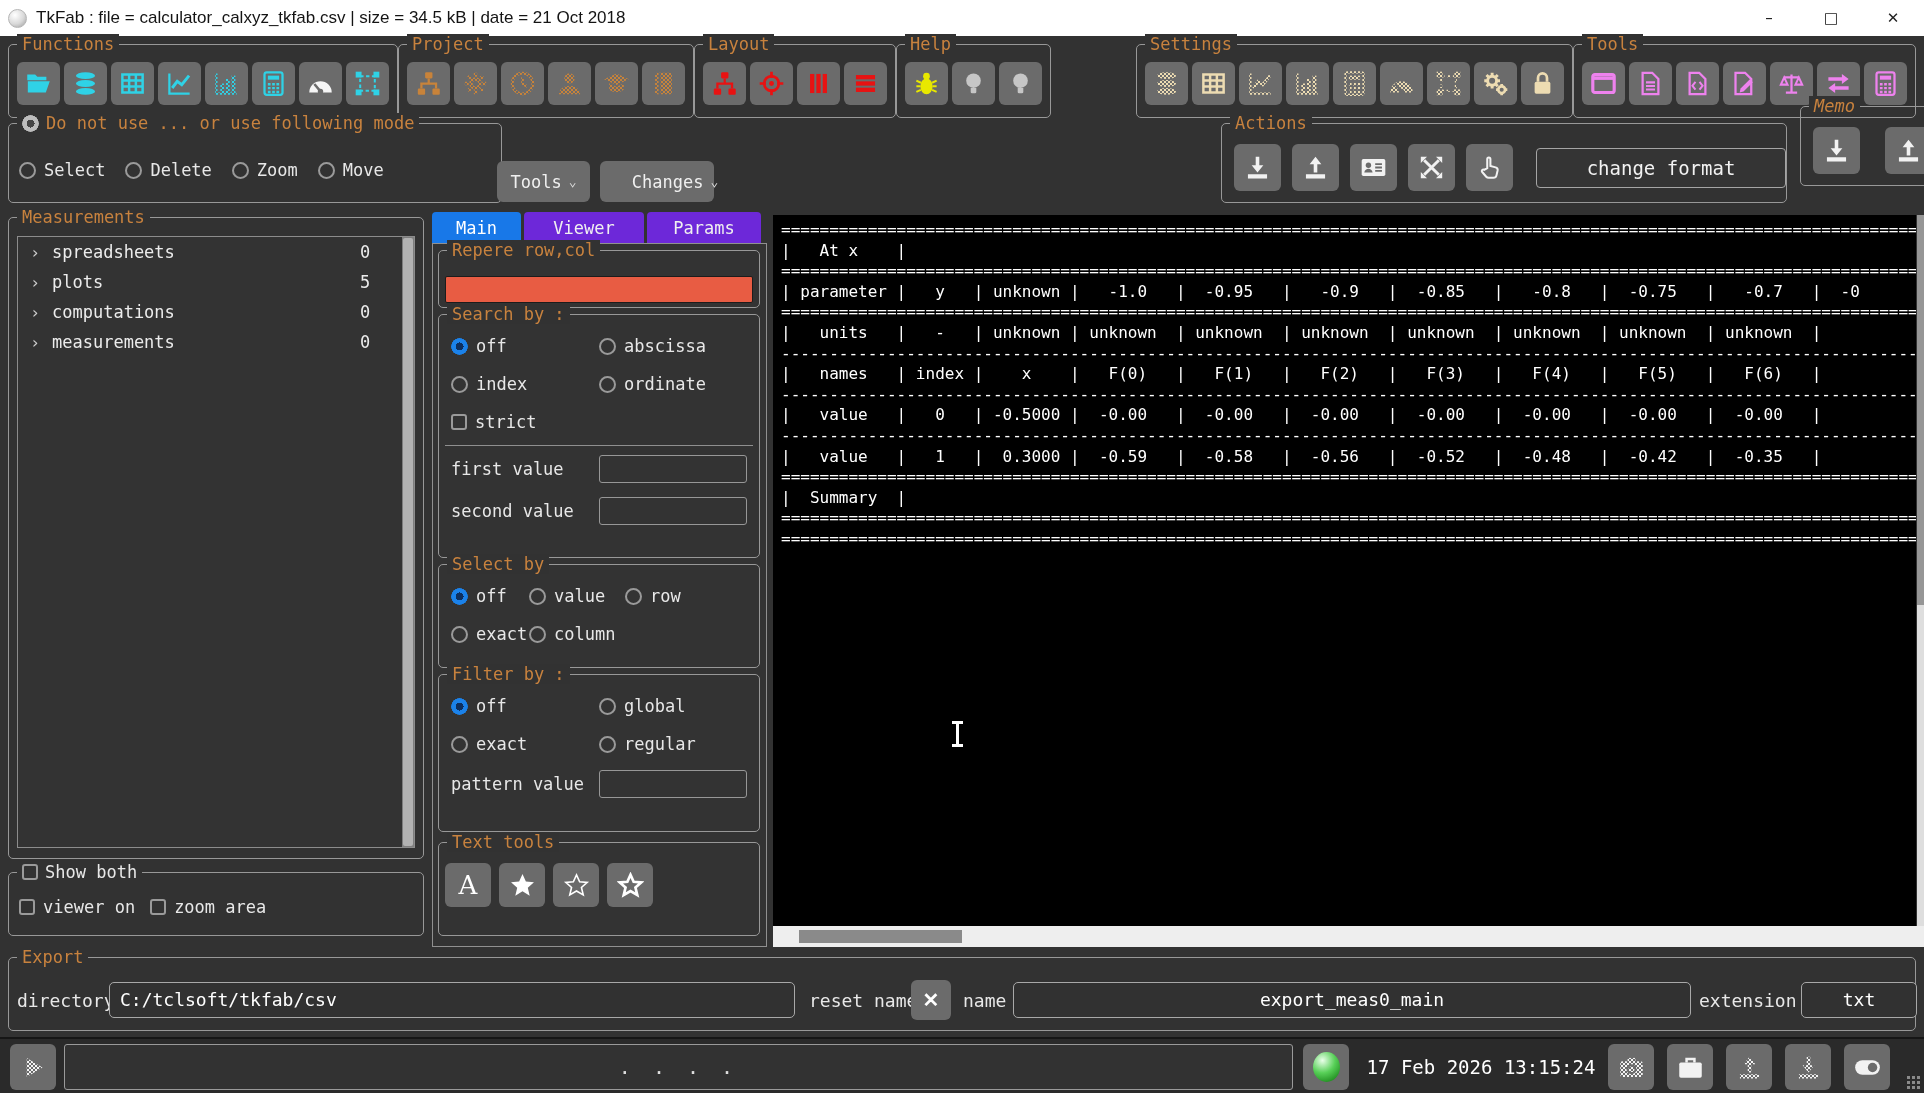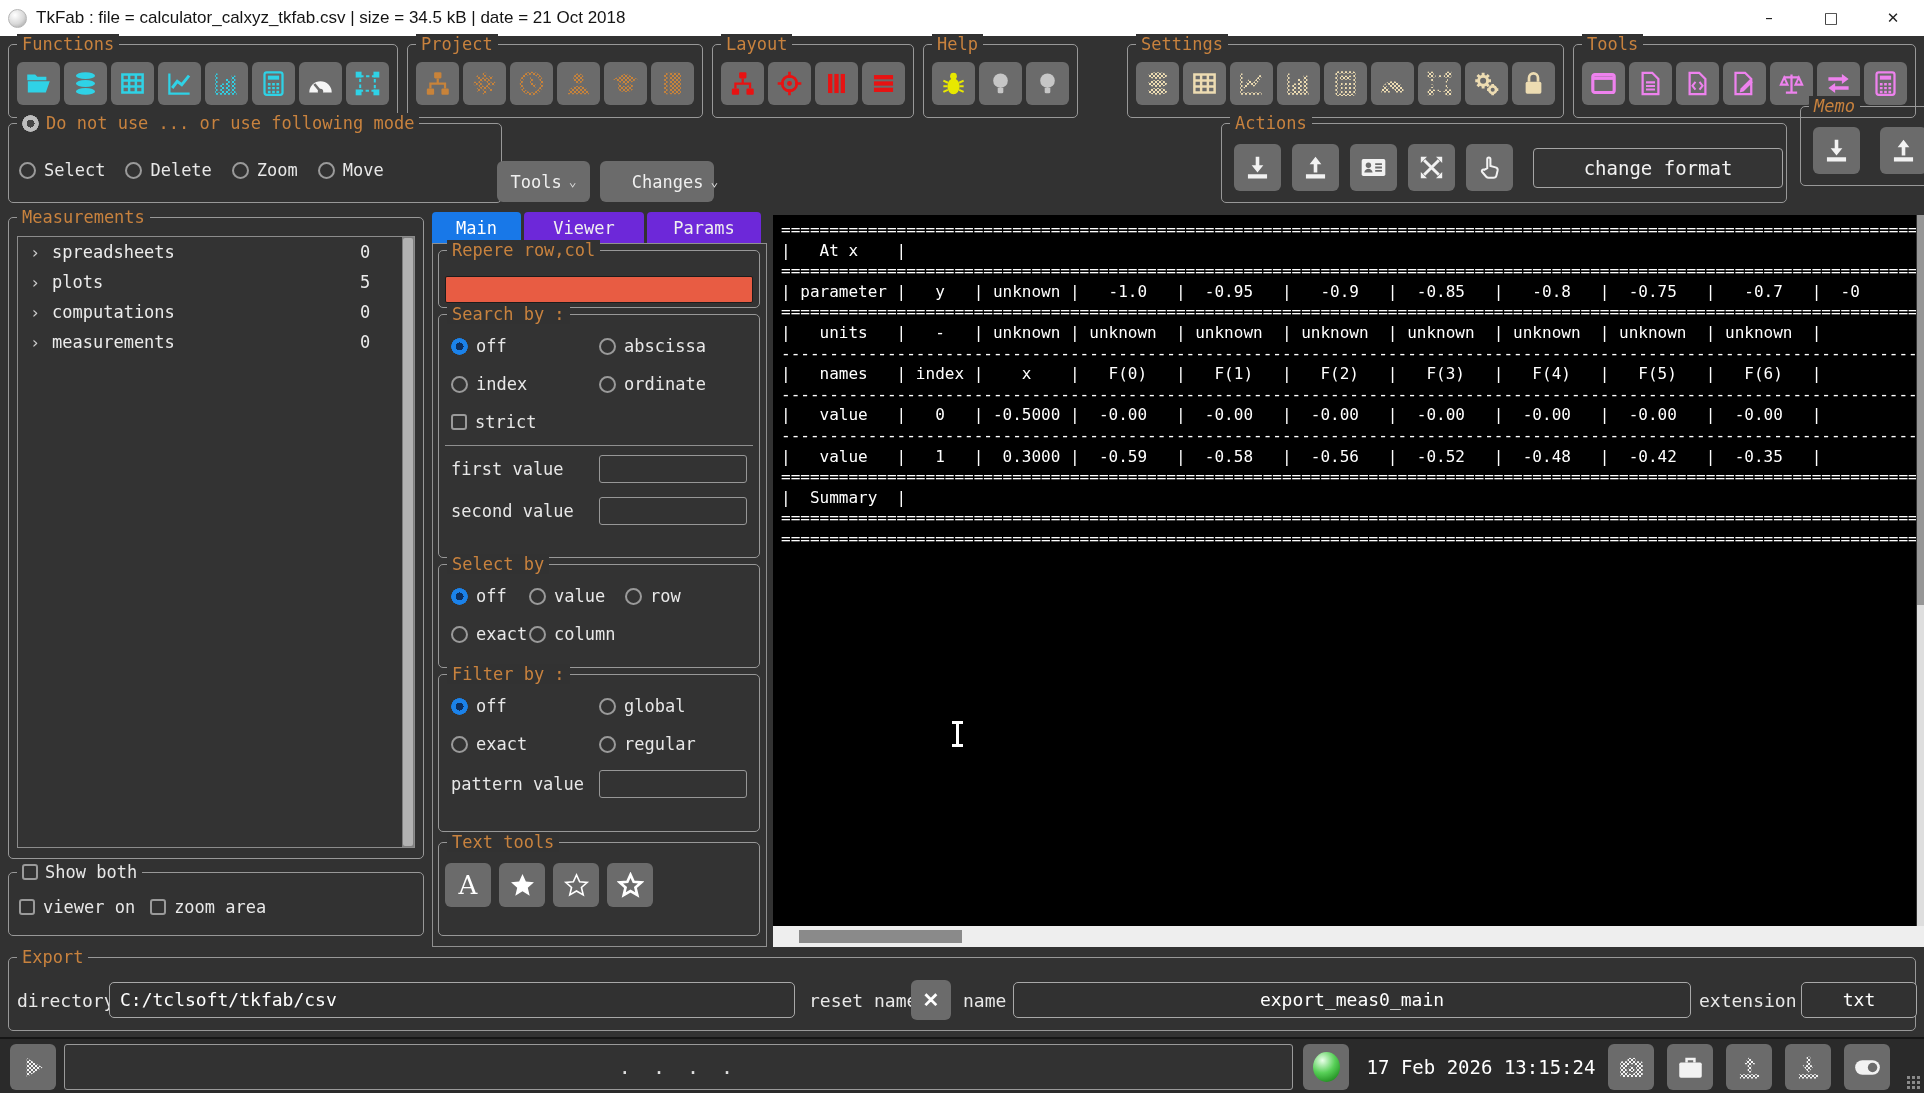--- a/index.html
+++ b/index.html
@@ -19,21 +19,21 @@
           color:#222; font-family:"DejaVu Sans", sans-serif; font-size:15px; cursor:default; }
 
   
   .lf { position:absolute; border:1px solid #989898; border-radius:5px; }
   .lf-label { position:absolute; top:-11px; left:8px; background:#323232; padding:0 5px;
               color:#c8823e; font-size:17px; line-height:20px; white-space:nowrap;
               display:flex; align-items:center; gap:7px; }
 
   
   #toolbar { position:absolute; left:0; top:44px; width:1924px; height:76px;
-             display:flex; padding:0 8px; gap:9px; }
+             display:flex; padding:0 8px; gap:0; }
   .tb-group { position:relative; border:1px solid #989898; border-radius:5px;
               display:flex; align-items:center; gap:4px; padding:10px 8px 6px 8px; height:74px; }
   .push-right { margin-left:auto; }
   .icon-btn { position:relative; width:43px; height:43px; background:#6b6b6b; border:none;
               border-radius:6px; display:flex; align-items:center; justify-content:center;
               cursor:pointer; flex:0 0 auto; }
   .ic { width:27px; height:27px; fill:currentColor; display:block; }
   .hatched::after { content:""; position:absolute; inset:3px; border-radius:4px; pointer-events:none;
       background:repeating-conic-gradient(#6b6b6b 0% 25%, rgba(0,0,0,0) 0% 50%) 0 0/4px 4px; }
 
@@ -51,21 +51,21 @@
   .menubtn { position:absolute; top:161px; height:41px; background:#6b6b6b; border:none;
              border-radius:6px; color:#f0f0f0; font-family:"DejaVu Sans Mono", monospace;
              font-size:17px; display:flex; align-items:center; justify-content:center; gap:7px;
              cursor:pointer; }
   #tools-btn { left:497px; width:93px; }
   #changes-btn { left:600px; width:114px;padding-left:36px; }
   .chev { font-size:13px; color:#dcdcdc; }
 
   
   #actions-frame { left:1221px; top:123px; width:566px; height:80px; }
-  #actions-frame .row, #memo-frame .row { display:flex; gap:20px; padding:20px 0 0 12px; align-items:center; }
+  #actions-frame .row, #memo-frame .row { display:flex; gap:11px; padding:20px 0 0 12px; align-items:center;justify-content:space-between; }
   .act-btn { width:47px; height:47px; }
   #change-format { width:250px; height:40px; background:#343434; border:1px solid #a5a5a5;
                    border-radius:4px; color:#f2f2f2; font-family:"DejaVu Sans Mono", monospace;
                    font-size:19px; cursor:pointer; }
   #memo-frame { left:1800px; top:106px; width:133px; height:80px;font-style:italic; }
 
   
   #measure-frame { left:8px; top:217px; width:416px; height:642px; }
   .tree { position:absolute; left:8px; top:18px; right:8px; bottom:10px;
           border:1px solid #8c8c8c; background:#333333; }

